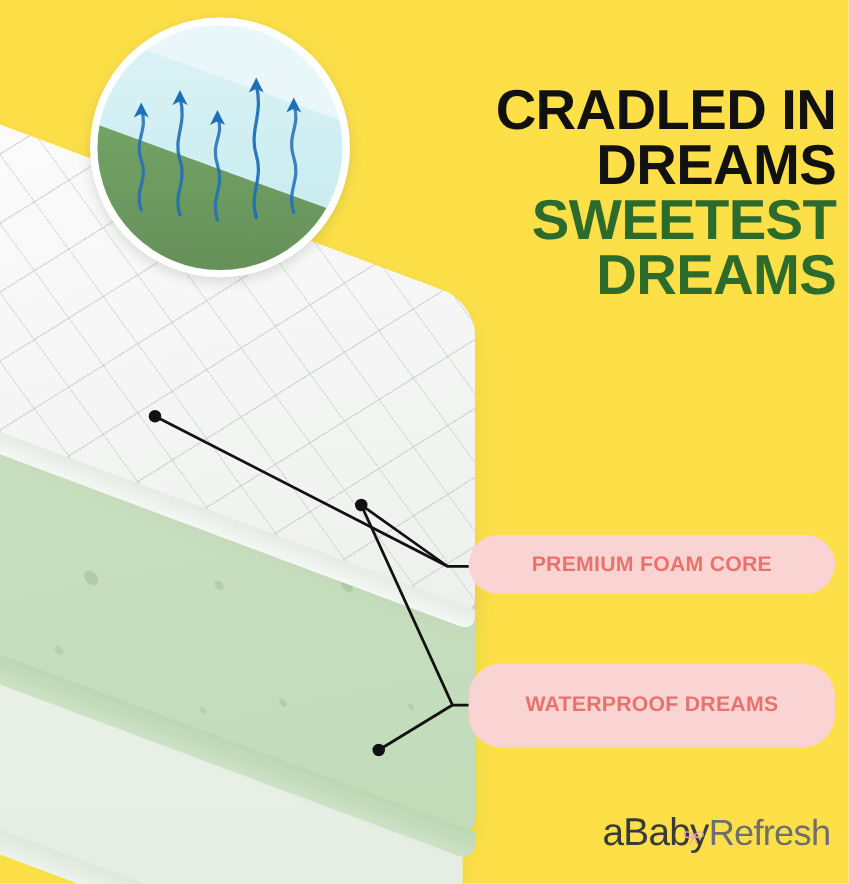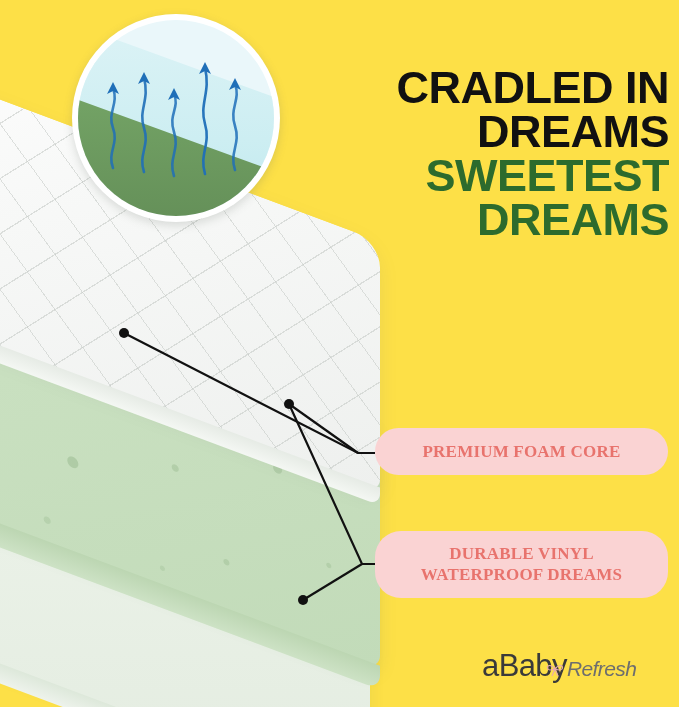--- a/index.html
+++ b/index.html
@@ -106,35 +106,35 @@
     text-align:right;line-height:.98;
   }
   .hl-line{display:block;font-weight:700;letter-spacing:-.5px;}
   .hl-dark{color:#111111;font-size:45px;}
   .hl-green{color:#2d6b2d;font-size:45px;}
 
   
   .feature-badge{
     position:absolute;background:#fad3d3;border-radius:26px;
     display:flex;align-items:center;justify-content:center;
-    color:#e8736d;font-weight:700;letter-spacing:.2px;text-align:center;font-family:Liberation Serif, serif;
+    color:#e8736d;font-weight:700;letter-spacing:.2px;text-align:center;
   }
   #badge-foam{left:375px;top:428px;width:293px;height:47px;font-size:17px;}
   #badge-vinyl{left:375px;top:531px;width:293px;height:67px;font-size:17px;line-height:1.18;}
   .badge-text-2{display:block;}
 
   
   #logo{position:absolute;left:482px;top:648px;width:190px;height:40px;}
   #logo-text{
     position:absolute;left:0;top:0;white-space:nowrap;
     font-family:"Liberation Sans", sans-serif;
     font-size:31px;font-weight:300;color:#3a3a3a;letter-spacing:-.6px;
   }
   #logo-a{color:#3a3a3a;}
-  #logo-refresh{color:#6e6e6e;font-style:italic;font-size:21px;margin-top:36px;}
+  #logo-refresh{color:#6e6e6e;font-size:29px;margin-top:36px;}
   #logo-bow{position:absolute;left:63px;top:13px;width:20px;height:16px;}
 </style>
 </head>
 <body>
 
 <div id="stage">
 
   <div class="layer" id="vinyl-cover"></div>
   <div class="layer" id="foam-core"></div>
   <div class="layer" id="quilted-top"></div>
@@ -182,21 +182,20 @@
     <span class="hl-line hl-green">SWEETEST</span>
     <span class="hl-line hl-green">DREAMS</span>
   </div>
 
   <div class="feature-badge" id="badge-foam">
     <span>PREMIUM FOAM CORE</span>
   </div>
 
   <div class="feature-badge" id="badge-vinyl">
     <span>
-      <span class="badge-text-2">DURABLE VINYL</span>
       <span class="badge-text-2">WATERPROOF DREAMS</span>
     </span>
   </div>
 
   <div id="logo">
     <div id="logo-text">
       <span id="logo-a">aBaby</span><span id="logo-refresh">Refresh</span>
     </div>
     <svg id="logo-bow" viewBox="0 0 20 16">
       <g fill="none" stroke="#e8a8b0" stroke-width="1.1">

